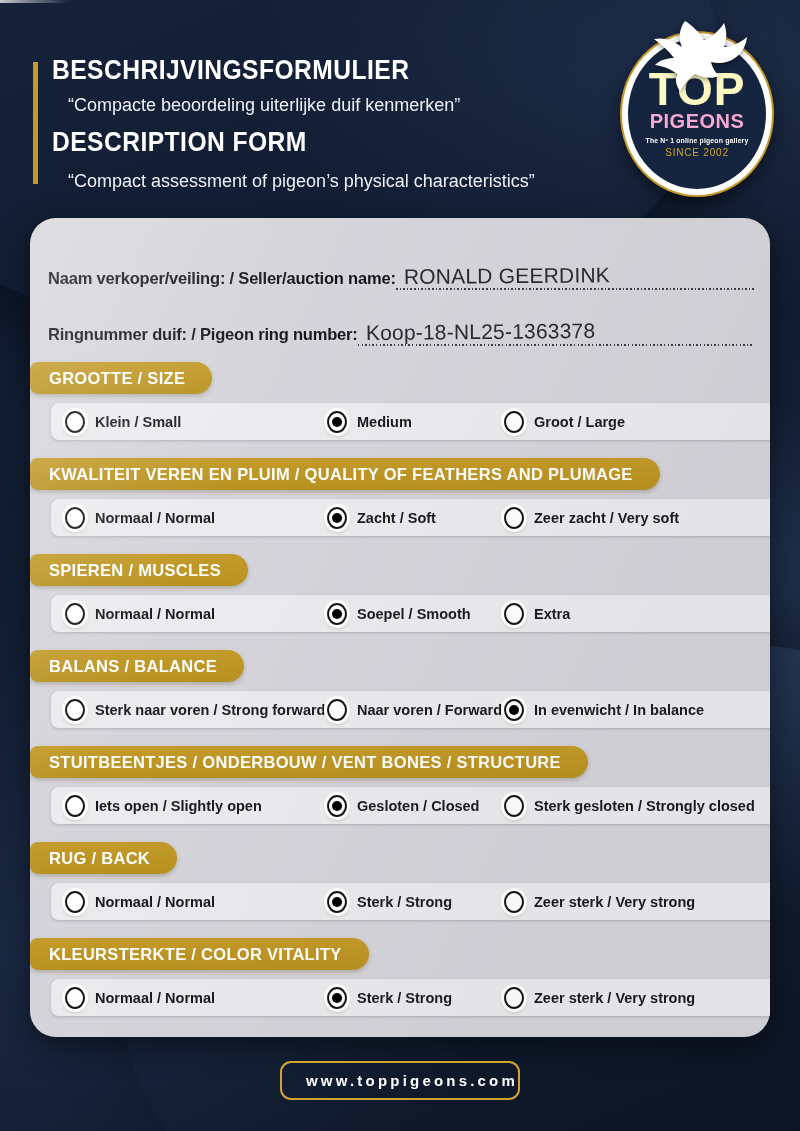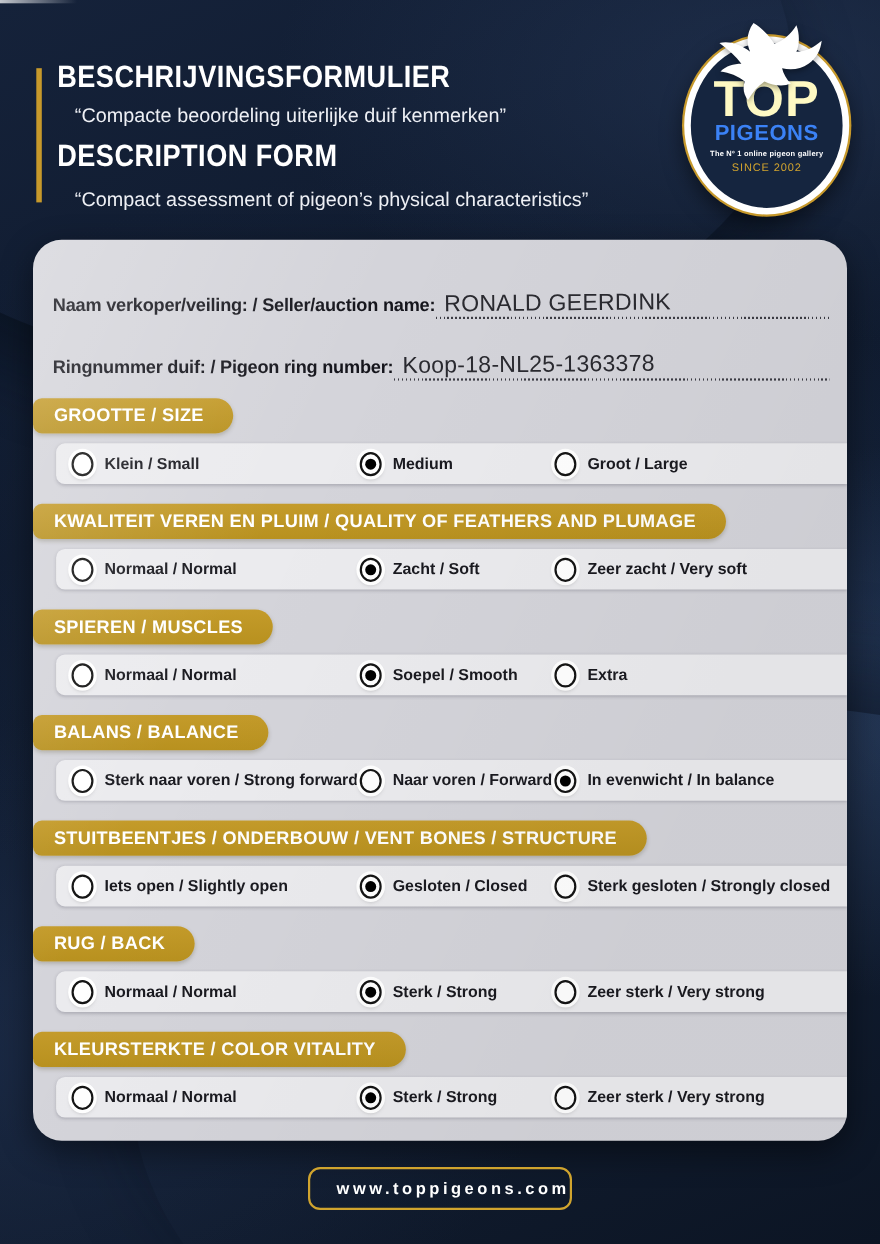--- a/index.html
+++ b/index.html
@@ -25,21 +25,21 @@
   .subtitle{font-size:18px;font-weight:500;color:#eef0f5;line-height:24px;white-space:nowrap;margin-left:16px;}
   .subtitle.first{margin-top:5px;}
   .title.second{margin-top:7px;}
   .subtitle.second{margin-top:9px;}
 
   
   .badge{position:absolute;left:622px;top:33px;width:150px;height:162px;border-radius:50%;
     background:#15253f;border:6px solid #fff;box-shadow:0 0 0 2px #c7992b,0 8px 20px rgba(0,0,0,.55);
     display:flex;flex-direction:column;align-items:center;box-sizing:border-box;}
   .logo-top{margin-top:30px;font-size:46px;line-height:40px;font-weight:700;color:#fef9c3;letter-spacing:1px;}
-  .logo-pigeons{font-size:20px;line-height:20px;font-weight:800;color:#3b82f6;letter-spacing:.5px;margin-top:2px;}
+  .logo-pigeons{font-size:20px;line-height:20px;font-weight:800;color:#f9a8d4;letter-spacing:.5px;margin-top:2px;}
   .logo-tagline{font-size:6.8px;color:#fff;margin-top:6px;letter-spacing:.2px;font-weight:700;}
   .logo-since{font-size:10px;color:#d2a42e;font-weight:400;margin-top:3px;letter-spacing:.8px;}
   .dove{position:absolute;left:652px;top:18px;width:100px;height:76px;z-index:3;filter:drop-shadow(0 2px 3px rgba(0,0,0,.4));}
 
   
   .card{position:absolute;left:30px;top:218px;width:740px;height:819px;background:#d4d4da;
     border-radius:26px;overflow:hidden;box-shadow:0 10px 30px rgba(0,0,0,.45);}
   .card-inner-sheen{position:absolute;inset:0;pointer-events:none;
     background:linear-gradient(115deg,rgba(255,255,255,.22) 0%,rgba(255,255,255,0) 30%,rgba(0,0,0,.03) 75%);}
 

